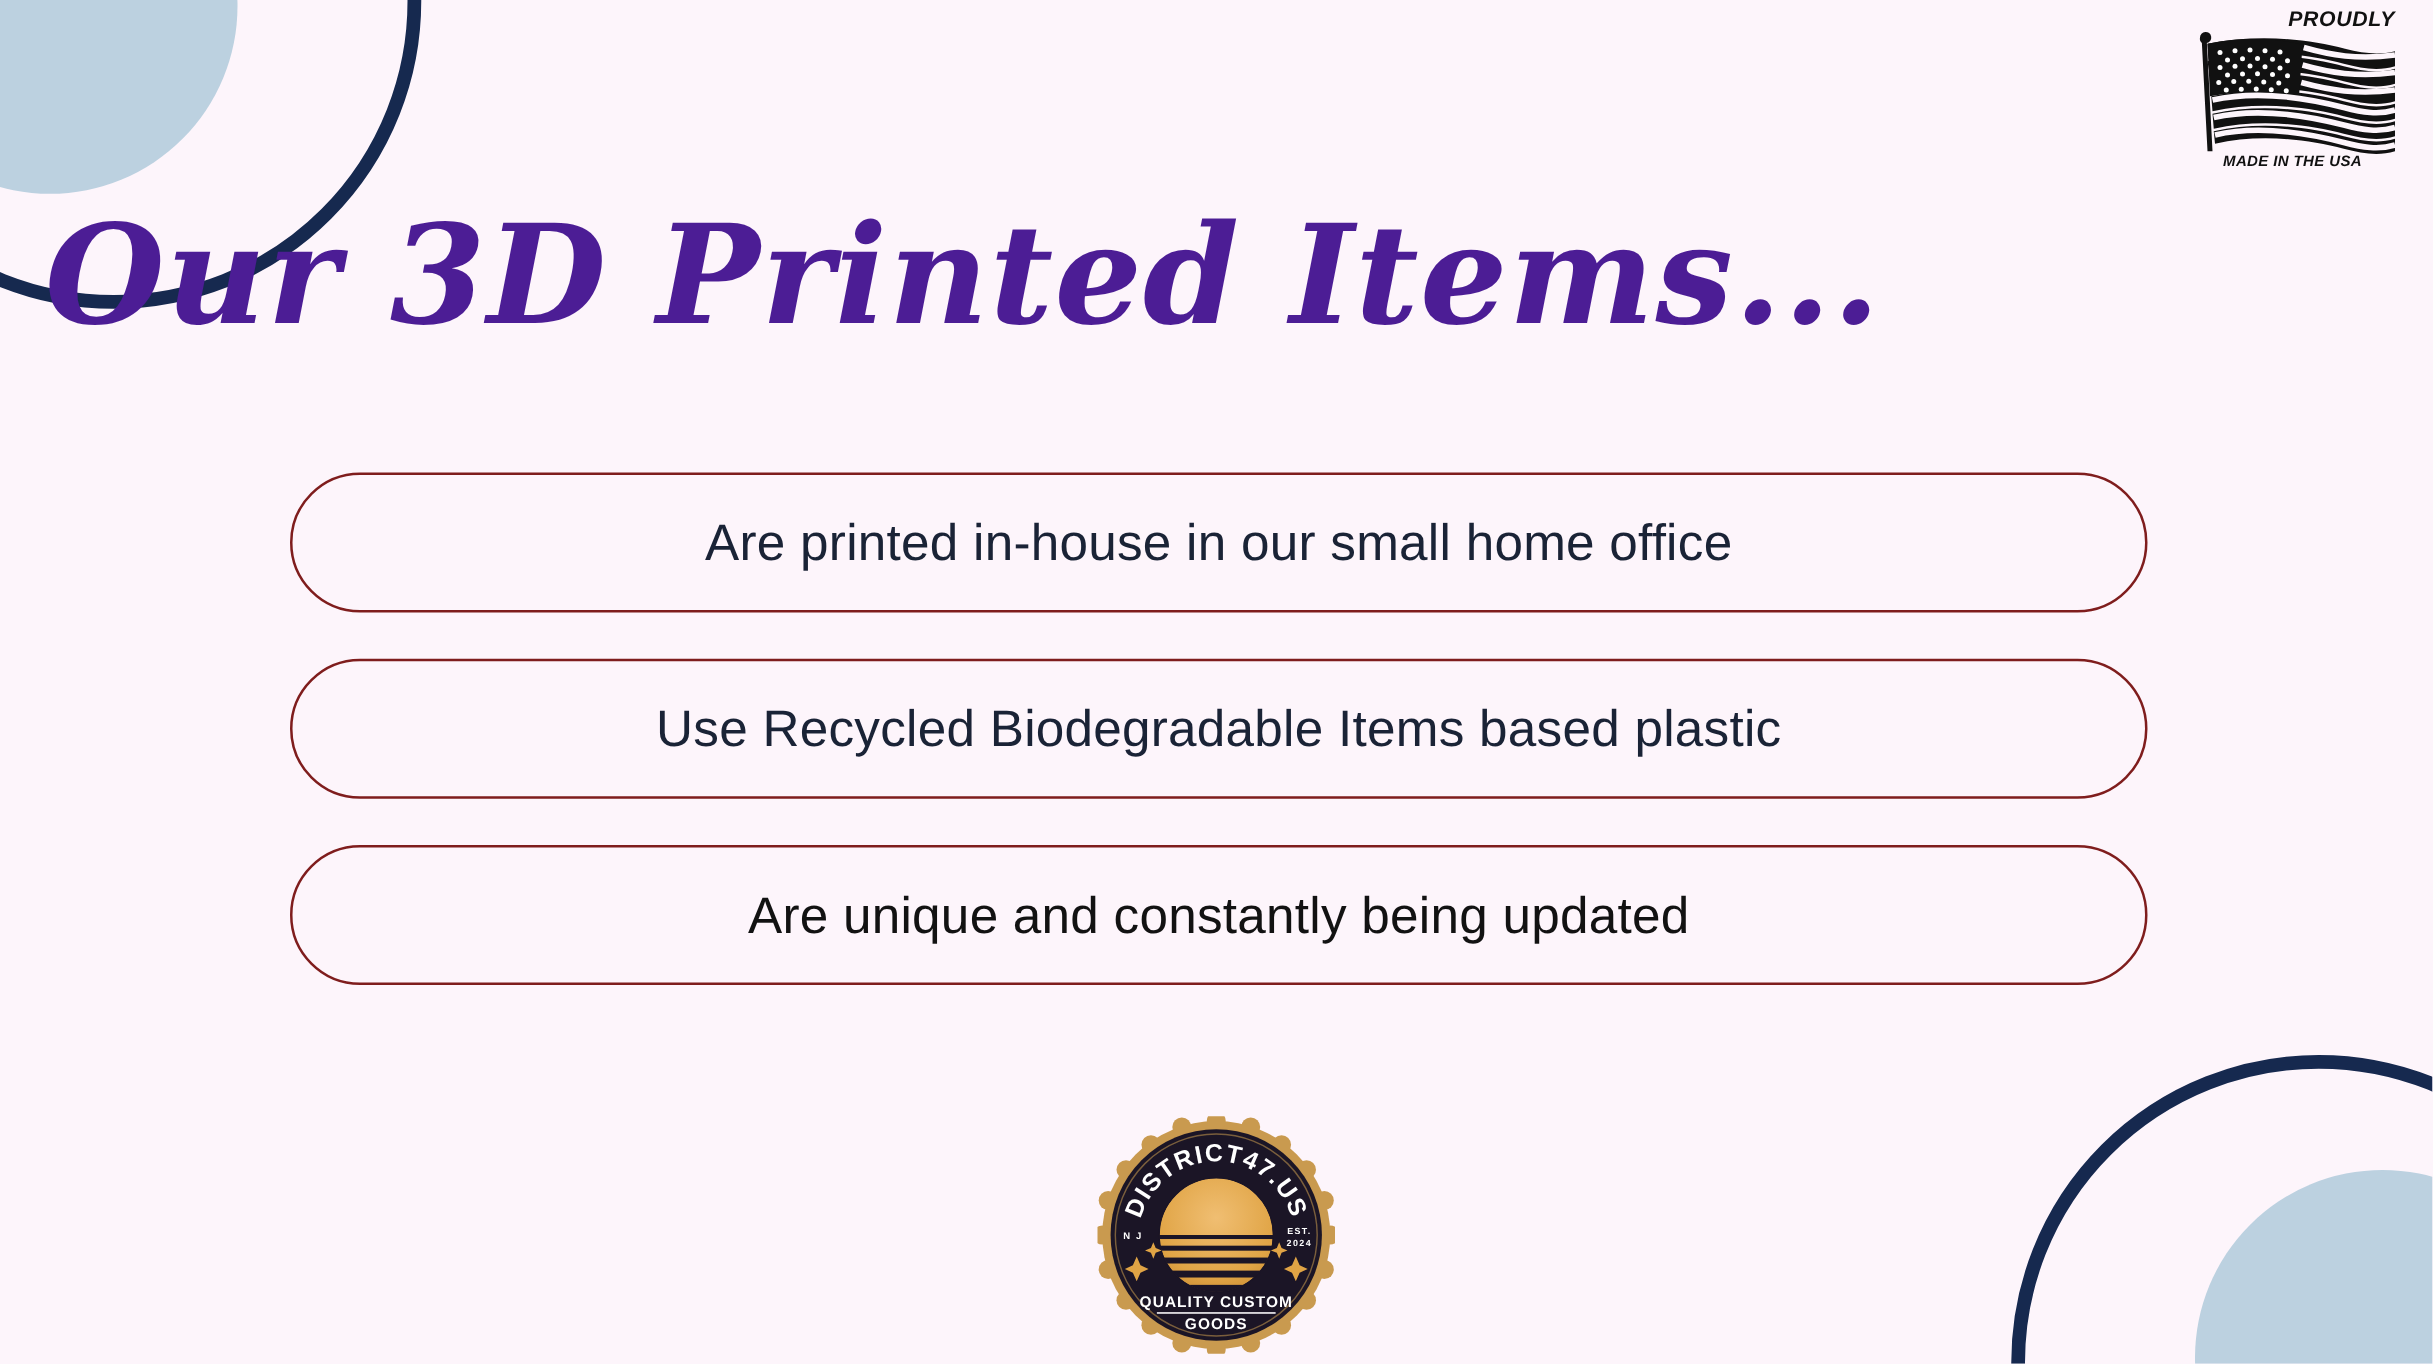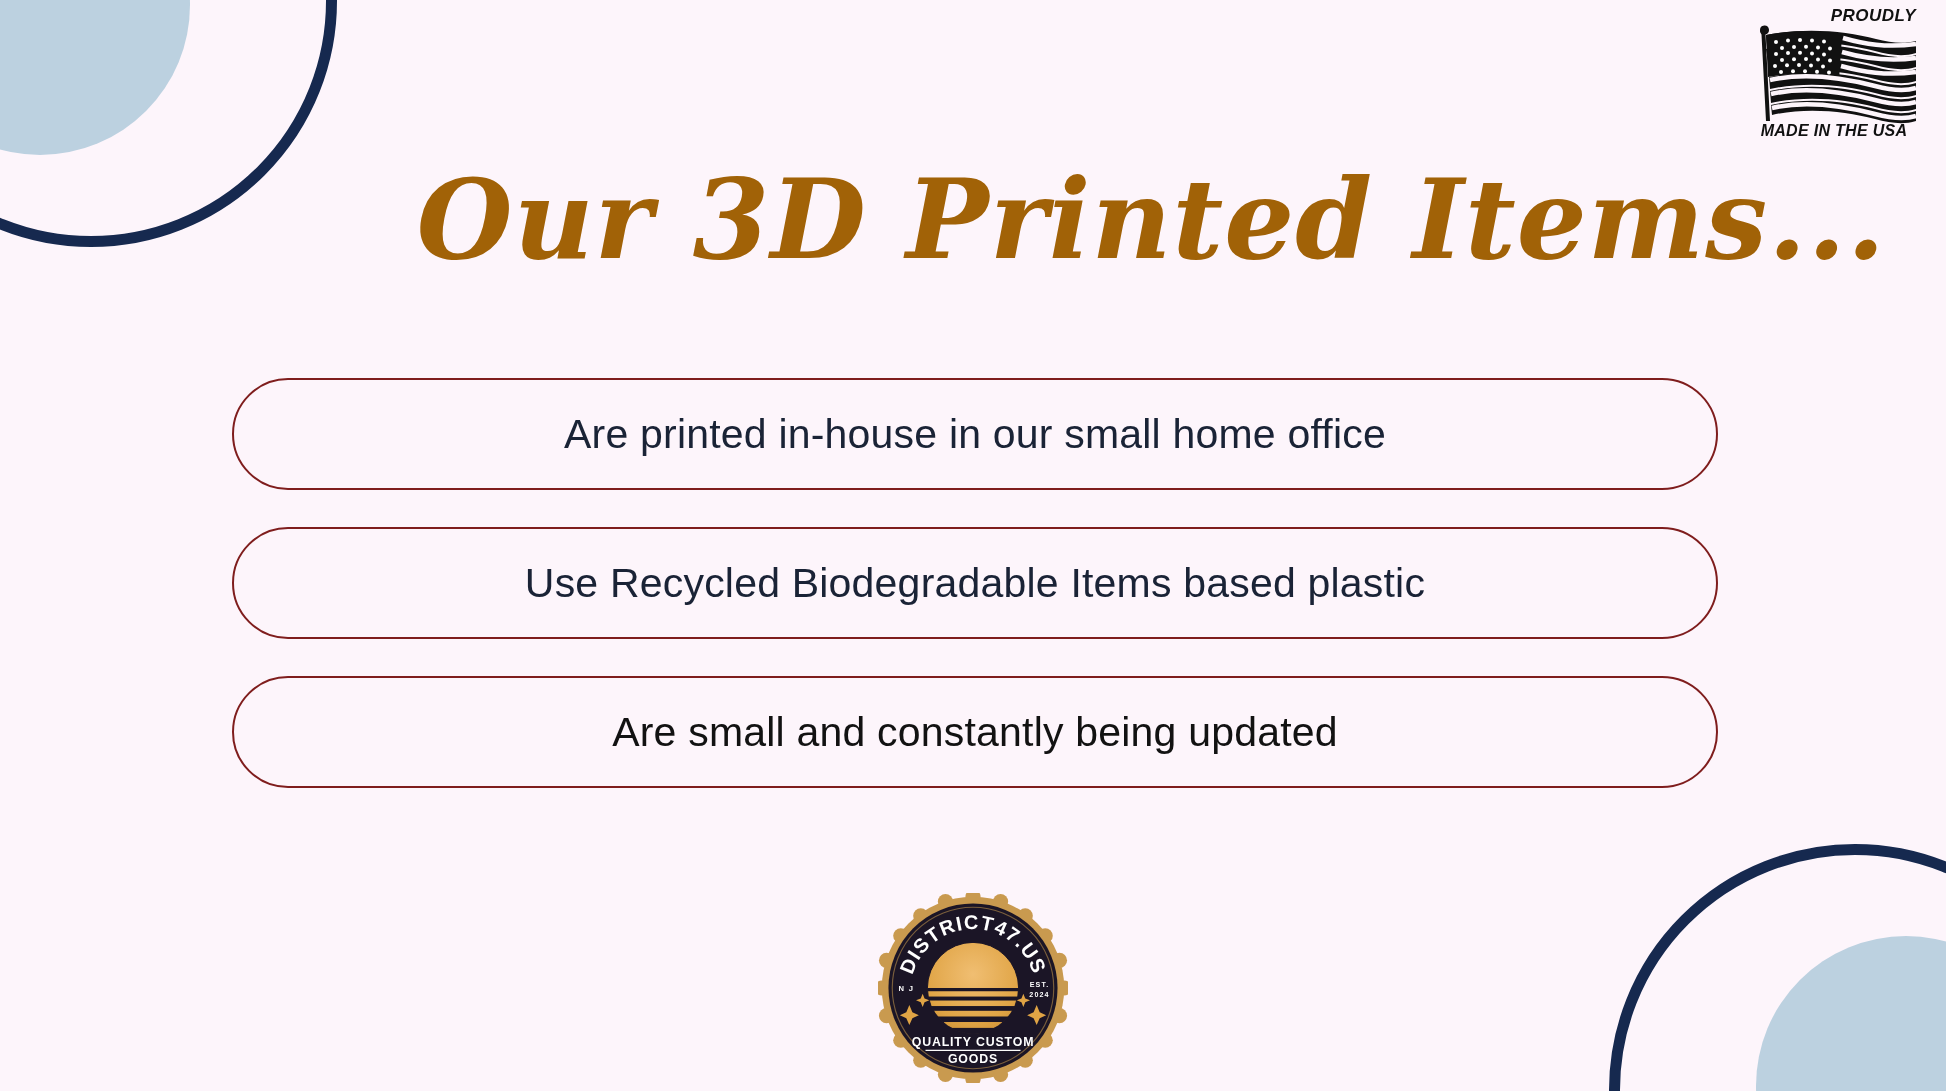--- a/index.html
+++ b/index.html
@@ -69,44 +69,45 @@
     font-weight: bold;
     font-style: italic;
     color: #111111;
     letter-spacing: 0.5px;
     align-self: flex-end;
     margin-right: 8px;
     margin-bottom: -4px;
   }
   .usa-flag { width: 176px; height: 104px; display: block; }
   .usa-bottom {
-    font-size: 16px;
+    font-size: 12px;
     font-weight: bold;
     font-style: italic;
     color: #111111;
     letter-spacing: 0.3px;
     margin-top: -4px;
   }
 
   
   .title {
     position: absolute;
     left: 0; right: 0;
     top: 88px;
-    text-align: right;
+    text-align: left;
     font-family: "DejaVu Serif", serif;
     font-weight: bold;
     font-style: italic;
     font-size: 110px;
     line-height: 1.05;
-    color: #a16207;
+    color: #4c1d95;
     letter-spacing: 1px;
     padding-right: 60px;
     box-sizing: border-box;
     white-space: nowrap;
+    padding-left: 36px;
   }
 
   
   .pill-list {
     position: absolute;
     left: 232px;
     top: 378px;
     width: 1486px;
   }
   .pill {
@@ -213,21 +214,21 @@
   <h1 class="title">Our 3D Printed Items...</h1>
 
   <div class="pill-list">
     <div class="pill pill-1">
       <span class="pill-text">Are printed in-house in our small home office</span>
     </div>
     <div class="pill pill-2">
       <span class="pill-text">Use Recycled Biodegradable Items based plastic</span>
     </div>
     <div class="pill pill-3">
-      <span class="pill-text">Are small and constantly being updated</span>
+      <span class="pill-text">Are unique and constantly being updated</span>
     </div>
   </div>
 
   <div class="brand-logo">
     <svg viewBox="0 0 200 200" aria-hidden="true">
       <defs>
         <path id="arcTop" d="M 34 104 A 66 66 0 0 1 166 104"></path>
         <radialGradient id="sunGrad" cx="50%" cy="35%" r="75%">
           <stop offset="0%" stop-color="#F0BE72"></stop>
           <stop offset="70%" stop-color="#E0A445"></stop>

